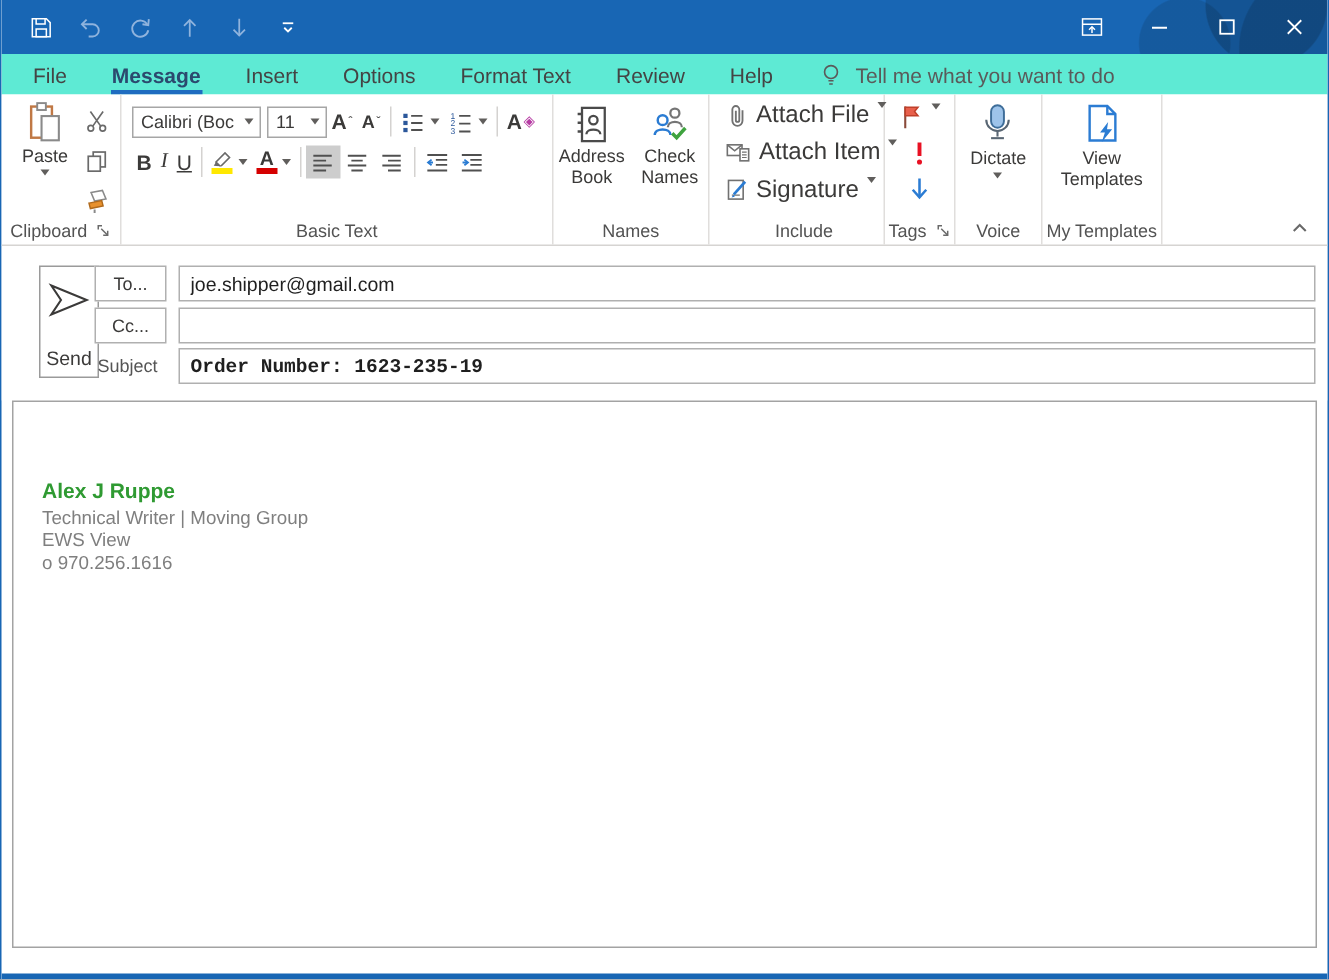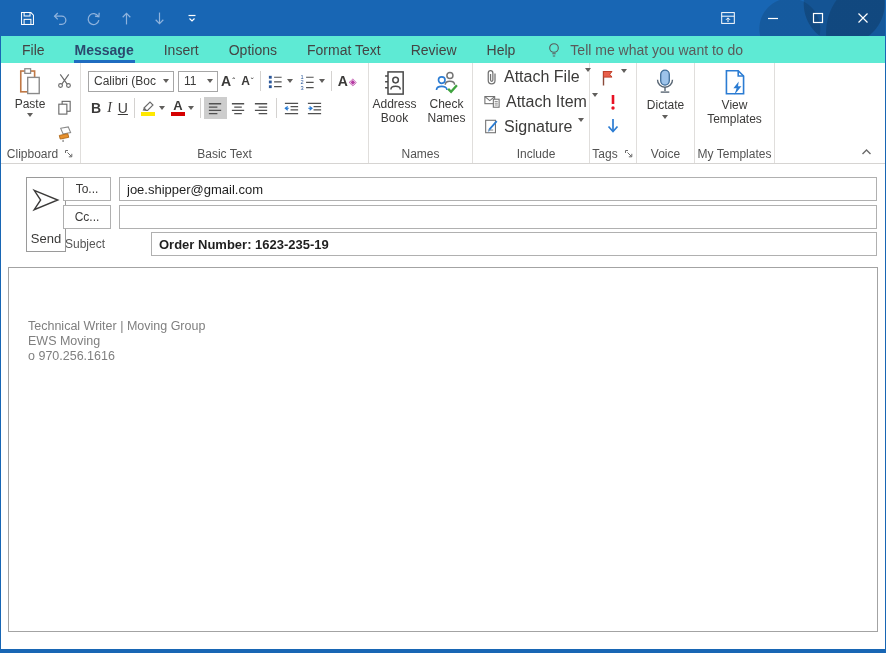--- a/index.html
+++ b/index.html
@@ -75,27 +75,27 @@
   .g-voice { width:58px; }
   .g-voice .grp-body, .g-tmpl .grp-body { display:flex; justify-content:center; padding-top:5px; }
   .g-tmpl { width:80px; }
   .ribbon-collapse { position:absolute; right:12px; bottom:6px; }
   
   .composehead { position:absolute; top:164px; left:0; right:0; height:103px; background:#fff; }
   .send-btn { position:absolute; left:9px; top:13px; width:40px; height:75px; border:1px solid #9a9a9a; background:#fff;
               display:flex; flex-direction:column; align-items:center; justify-content:space-between; padding:8px 0 5px;margin-left:16px; }
   .send-btn span { font-size:13px; color:#3b3a39; }
   .hrow { position:absolute; left:62px; right:8px; height:24px; display:flex; align-items:center; }
-  .hr1 { top:13px; } .hr2 { top:41px; } .hr3 { top:68px;gap:32px; }
+  .hr1 { top:13px; } .hr2 { top:41px; } .hr3 { top:68px; }
   .hbtn { width:48px; height:24px; border:1px solid #b0b0b0; background:#fff; font-size:12px; color:#3b3a39;
           display:flex; align-items:center; justify-content:center; }
   .hlabel { width:48px; font-size:12px; color:#555; padding-left:2px; }
   .hfield { flex:1; height:24px; margin-left:8px; border:1px solid #b0b0b0; background:#fff; font-size:13px; color:#1f1f1f;
             padding:0 7px; font-family:"Liberation Sans",sans-serif; outline:none; }
-  .hfield.subj { font-weight:700; }
+  .hfield.subj { font-weight:700;font-family:Liberation Mono, monospace; }
   
   .mailbody { position:absolute; top:267px; left:7px; right:7px; height:365px; background:#fff; border:1px solid #a3a3a3;
               padding:51px 20px 0 19px; }
   .sig-name { font-size:14px; font-weight:700; color:#2f9a32; margin-bottom:3px; }
   .sig-line { font-size:12.5px; color:#7f7f7f; line-height:15px; }
   .bottom-strip { position:absolute; left:0; right:0; bottom:0; height:4px; background:#1866b4; }
   svg { display:block; }
 </style>
 </head>
 <body>
@@ -570,19 +570,20 @@
       <div class="hbtn">Cc...</div>
       <input class="hfield" value="" style="">
     </div>
     <div class="hrow hr3">
       <div class="hlabel">Subject</div>
       <input class="hfield subj" value="Order Number: 1623-235-19" style="">
     </div>
   </div>
 
   <div class="mailbody">
+    <div class="sig-name">Alex J Ruppe</div>
     <div class="sig-line">Technical Writer | Moving Group</div>
-    <div class="sig-line">EWS Moving</div>
+    <div class="sig-line">EWS View</div>
     <div class="sig-line">o 970.256.1616</div>
   </div>
 
   <div class="bottom-strip"></div>
 </div>
 
 </body></html>

